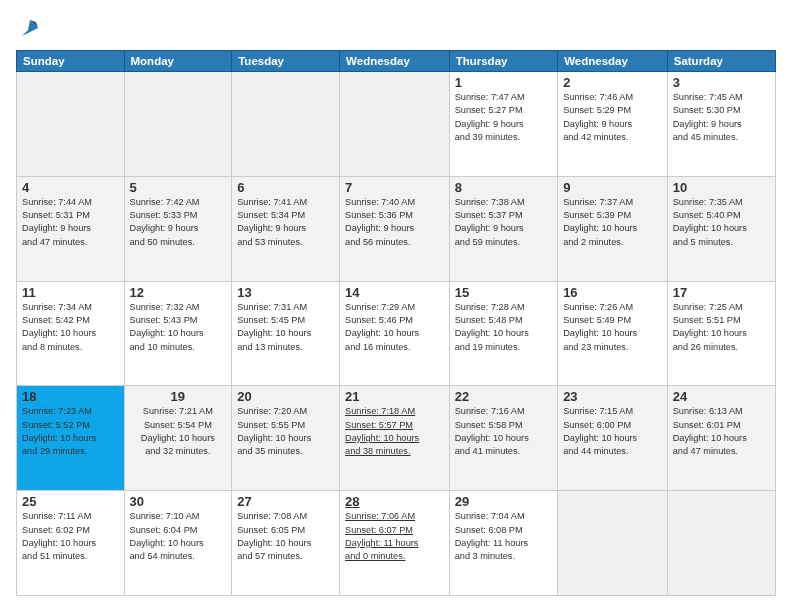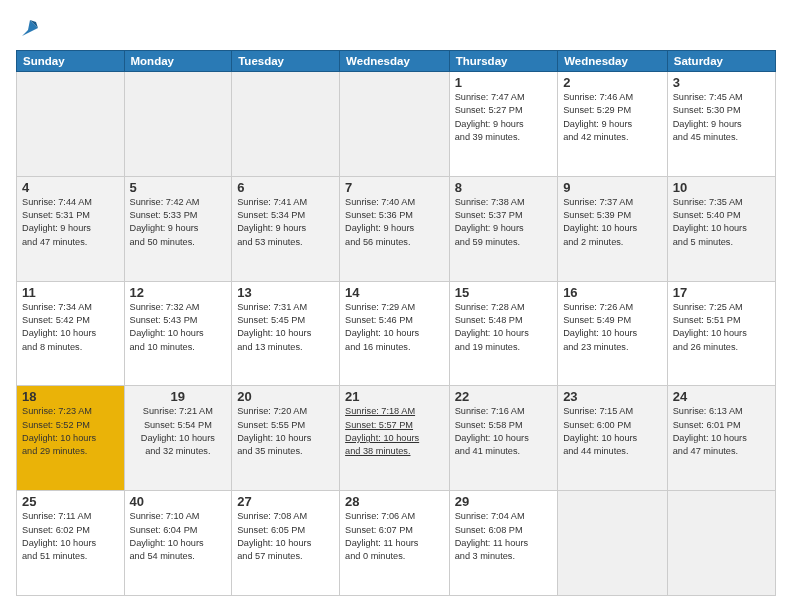--- a/index.html
+++ b/index.html
@@ -250,21 +250,21 @@
           </td>
           <td style="background-color: rgb(255, 255, 255);">
             <span class="day-number">17</span>
             <div class="day-info" style="white-space: pre-line;">Sunrise: 7:25 AM
 Sunset: 5:51 PM
 Daylight: 10 hours
 and 26 minutes.</div>
           </td>
         </tr>
         <tr>
-          <td style="background-color: #eab308; margin-top: 28px;">
+          <td style="background-color: #0ea5e9; margin-top: 28px;">
             <span class="day-number">18</span>
             <div class="day-info" style="white-space: pre-line;">Sunrise: 7:23 AM
 Sunset: 5:52 PM
 Daylight: 10 hours
 and 29 minutes.</div>
           </td>
           <td style="background-color: rgb(242, 242, 242); text-align: center;">
             <span class="day-number">19</span>
             <div class="day-info" style="white-space: pre-line;">Sunrise: 7:21 AM
 Sunset: 5:54 PM
@@ -309,34 +309,34 @@
         </tr>
         <tr>
           <td style="background-color: rgb(255, 255, 255);">
             <span class="day-number">25</span>
             <div class="day-info" style="white-space: pre-line;">Sunrise: 7:11 AM
 Sunset: 6:02 PM
 Daylight: 10 hours
 and 51 minutes.</div>
           </td>
           <td style="background-color: rgb(255, 255, 255);">
-            <span class="day-number">40</span>
+            <span class="day-number">30</span>
             <div class="day-info" style="white-space: pre-line;">Sunrise: 7:10 AM
 Sunset: 6:04 PM
 Daylight: 10 hours
 and 54 minutes.</div>
           </td>
           <td style="background-color: rgb(255, 255, 255);">
             <span class="day-number">27</span>
             <div class="day-info" style="white-space: pre-line;">Sunrise: 7:08 AM
 Sunset: 6:05 PM
 Daylight: 10 hours
 and 57 minutes.</div>
           </td>
-          <td style="background-color: rgb(255, 255, 255);">
+          <td style="background-color: rgb(255, 255, 255); text-decoration: underline;">
             <span class="day-number">28</span>
             <div class="day-info" style="white-space: pre-line;">Sunrise: 7:06 AM
 Sunset: 6:07 PM
 Daylight: 11 hours
 and 0 minutes.</div>
           </td>
           <td style="background-color: rgb(255, 255, 255);">
             <span class="day-number">29</span>
             <div class="day-info" style="white-space: pre-line;">Sunrise: 7:04 AM
 Sunset: 6:08 PM

